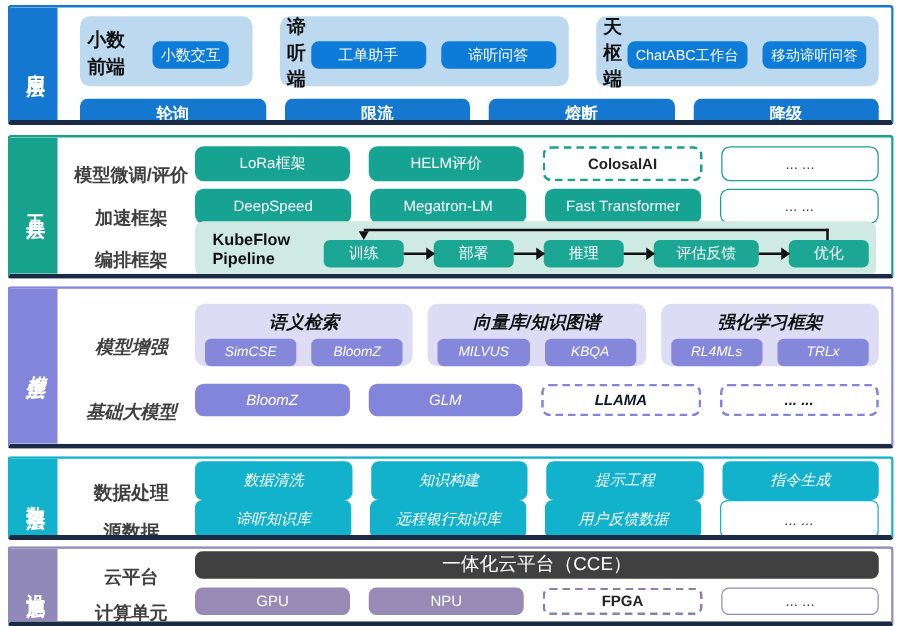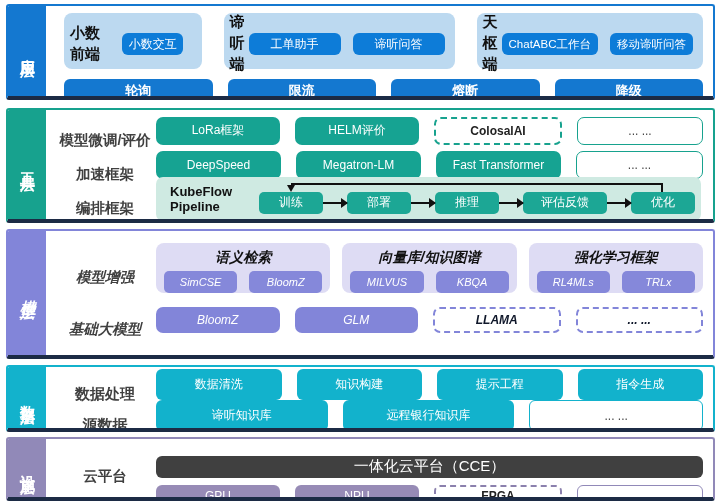--- a/index.html
+++ b/index.html
@@ -100,26 +100,26 @@
   .mchips { display:flex; gap:12px; width:100%; justify-content:center; padding-top:4px; }
   .mchip { flex:1; max-width:76px; height:22px; background:#8588da; color:#fff; font-size:11px;
     border-radius:5px; display:flex; align-items:center; justify-content:center; white-space:nowrap; }
   .model .lrow.base { height:26px; }
   .model .box { height:26px; }
 
   
   .panel.data { height:70px; }
   .data .content { padding:6px 0 0 8px; gap:7px; }
   .data .lrow { height:24px; }
-  .data .box { height:31px; border-radius:6px; }
+  .data .box { height:31px; border-radius:6px;font-style:italic; }
   .data .rowlabel { font-size:15px; }
 
   
   .panel.infra { height:67px; }
-  .infra .content { padding:17px 0 0 8px; gap:7px; }
+  .infra .content { padding:2px 0 0 8px; gap:7px; }
   .infra .lrow { height:22px; }
   .infra .box { height:22px; border-radius:6px; }
   .cloudbar { flex:1; margin-right:10px; background:#404040; color:#fff; font-size:15px;
     border-radius:6px; height:22px; display:flex; align-items:center; justify-content:center; }
   .infra .rowlabel, .model .rowlabel, .tool .rowlabel { font-size:14.5px; }
 </style>
 </head>
 <body>
 
 <div class="stage">
@@ -268,20 +268,21 @@
           <div class="box solid">知识构建</div>
           <div class="box solid">提示工程</div>
           <div class="box solid">指令生成</div>
         </div>
       </div>
       <div class="lrow">
         <div class="rowlabel">源数据</div>
         <div class="boxes">
           <div class="box solid">谛听知识库</div>
           <div class="box solid">远程银行知识库</div>
+          <div class="box solid">用户反馈数据</div>
           <div class="box outline">... ...</div>
         </div>
       </div>
     </div>
   </div>
 
   <div class="gap3"></div>
 
   <div class="panel infra">
     <div class="sidebar">

